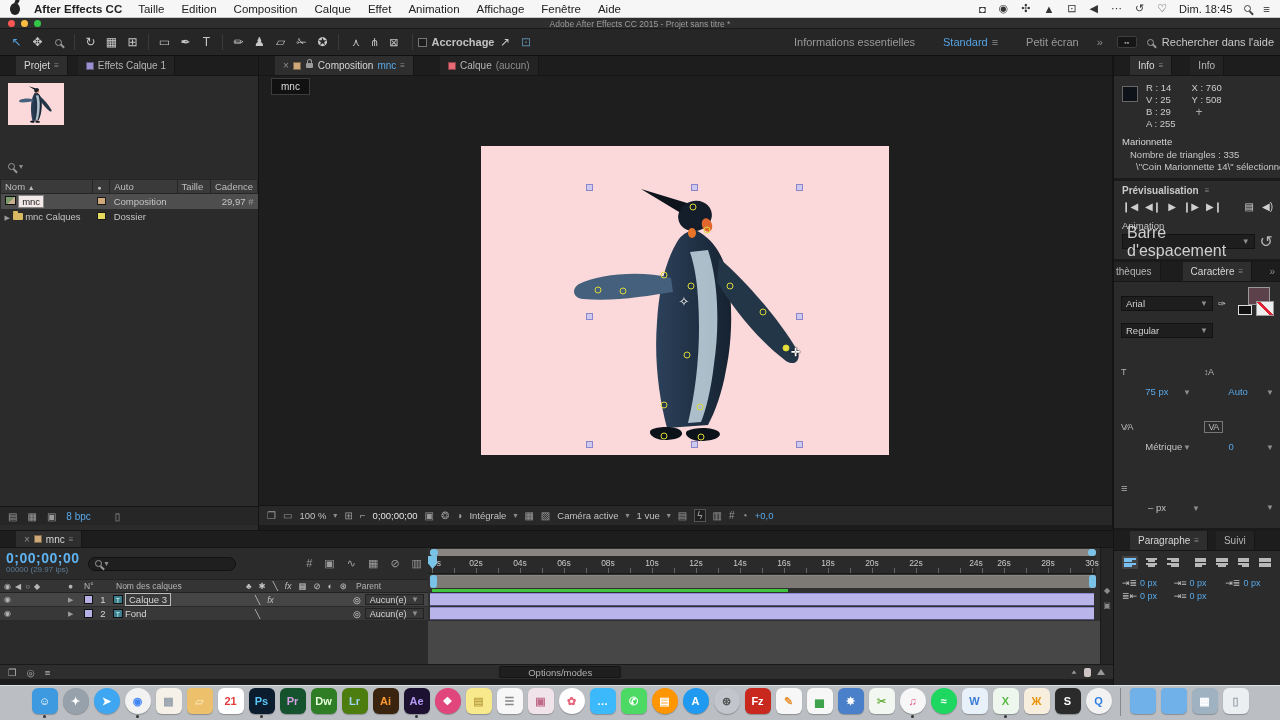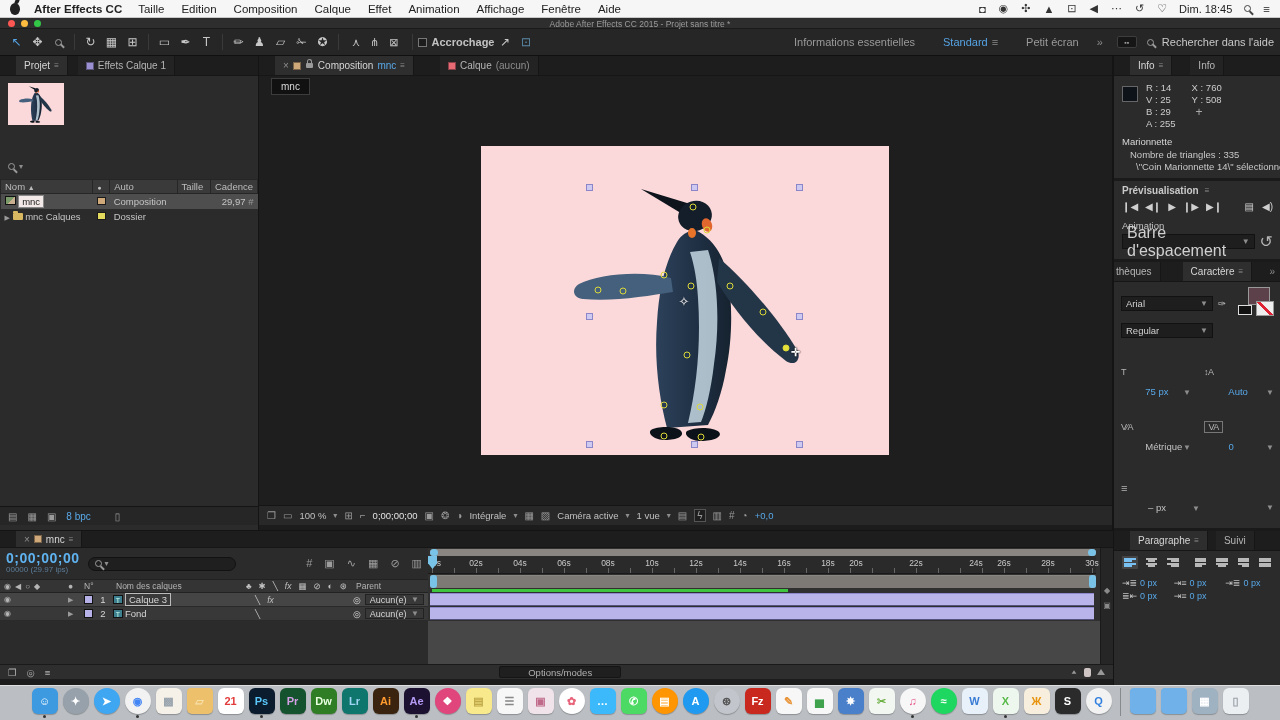--- a/index.html
+++ b/index.html
@@ -824,21 +824,21 @@
         <span style="left: 4px; transform: none;">0s</span>
         <span style="left: 48px;">02s</span>
         <span style="left: 92px;">04s</span>
         <span style="left: 136px;">06s</span>
         <span style="left: 180px;">08s</span>
         <span style="left: 224px;">10s</span>
         <span style="left: 268px;">12s</span>
         <span style="left: 312px;">14s</span>
         <span style="left: 356px;">16s</span>
         <span style="left: 400px;">18s</span>
-        <span style="left: 428px;">20s</span>
+        <span style="left: 444px;">20s</span>
         <span style="left: 488px; text-align: right;">22s</span>
         <span style="left: 548px;">24s</span>
         <span style="left: 576px;">26s</span>
         <span style="left: 620px;">28s</span>
         <span style="left: 664px;">30s</span>
       </div>
     <div class="playhead"></div>
     <div class="workarea"></div>
     <div class="ramline" id="ramline" style="width: 356px;"></div>
     <div class="lbar" style="top:45px"></div>
@@ -895,21 +895,21 @@
       <div class="dock-icon " style="background: rgb(11, 28, 46); color: rgb(90, 200, 250);">Ps</div>
       <div class="dock-dot"></div>
     </div>
     <div class="dock-item">
       <div class="dock-icon " style="background: #14532d; color: rgb(215, 158, 232);">Pr</div>
     </div>
     <div class="dock-item">
       <div class="dock-icon " style="background: rgb(47, 125, 36); color: rgb(232, 255, 224);">Dw</div>
     </div>
     <div class="dock-item">
-      <div class="dock-icon " style="background: #0f766e; color: rgb(159, 212, 245);">Lr</div>
+      <div class="dock-icon " style="background: #4d7c0f; color: rgb(159, 212, 245);">Lr</div>
     </div>
     <div class="dock-item">
       <div class="dock-icon " style="background: rgb(58, 36, 16); color: rgb(255, 154, 46);">Ai</div>
     </div>
     <div class="dock-item">
       <div class="dock-icon " style="background: rgb(28, 17, 48); color: rgb(180, 154, 245);">Ae</div>
       <div class="dock-dot"></div>
     </div>
     <div class="dock-item">
       <div class="dock-icon circle" style="background: rgb(224, 69, 123); color: rgb(255, 255, 255);">❖</div>

